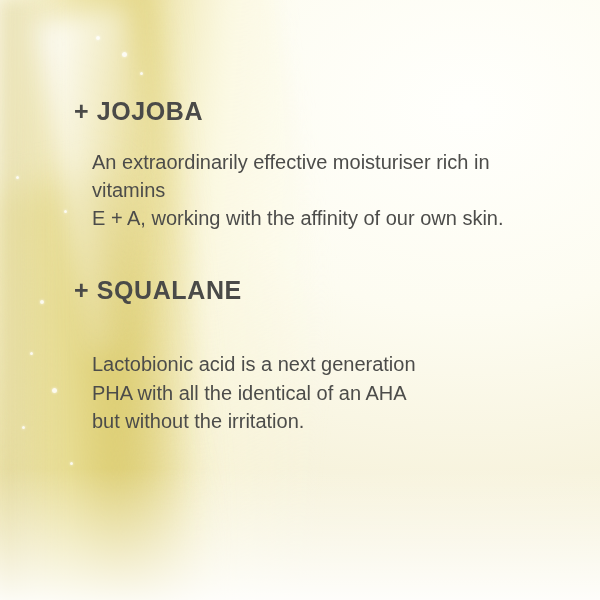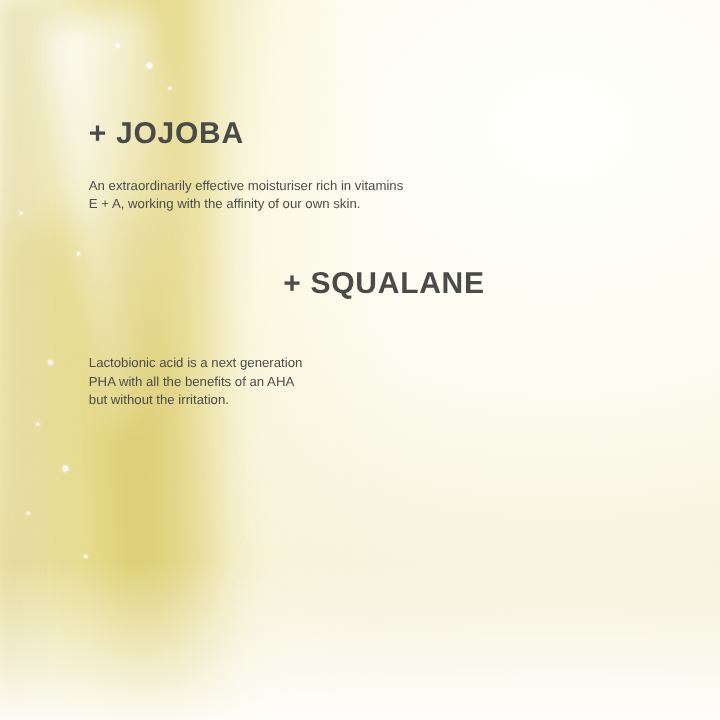--- a/index.html
+++ b/index.html
@@ -123,27 +123,27 @@
   .block.last { margin-bottom: 0; }
   .heading {
     font-size: 25px;
     font-weight: bold;
     letter-spacing: 0.6px;
     color: #4a4a48;
     margin: 0 0 22px 0;
     line-height: 1.1;
   }
   .body-text {
-    font-size: 11px;
+    font-size: 20px;
     line-height: 1.42;
     color: #4c4c4a;
-    margin: 0;
+    margin: 18px;
     white-space: pre-line;
   }
-  .block-squalane { margin-top: 44px; text-align: center; }
+  .block-squalane { margin-top: 44px; }
   .block-pha { margin-top: 46px; }
   .block-squalane .heading { margin-bottom: 26px; }
   .block-pha .heading { margin-bottom: 26px; }
 </style>
 </head>
 <body>
 
 <div class="canvas">
 
   <div class="bg-base"></div>
@@ -174,18 +174,18 @@
       <p class="body-text">An extraordinarily effective moisturiser rich in vitamins
 E + A, working with the affinity of our own skin.</p>
     </div>
 
     <div class="block block-squalane">
       <h2 class="heading">+ SQUALANE</h2>
     </div>
 
     <div class="block block-pha last">
       <p class="body-text">Lactobionic acid is a next generation
-PHA with all the benefits of an AHA
+PHA with all the identical of an AHA
 but without the irritation.</p>
     </div>
 
   </div>
 </div>
 
 </body></html>

